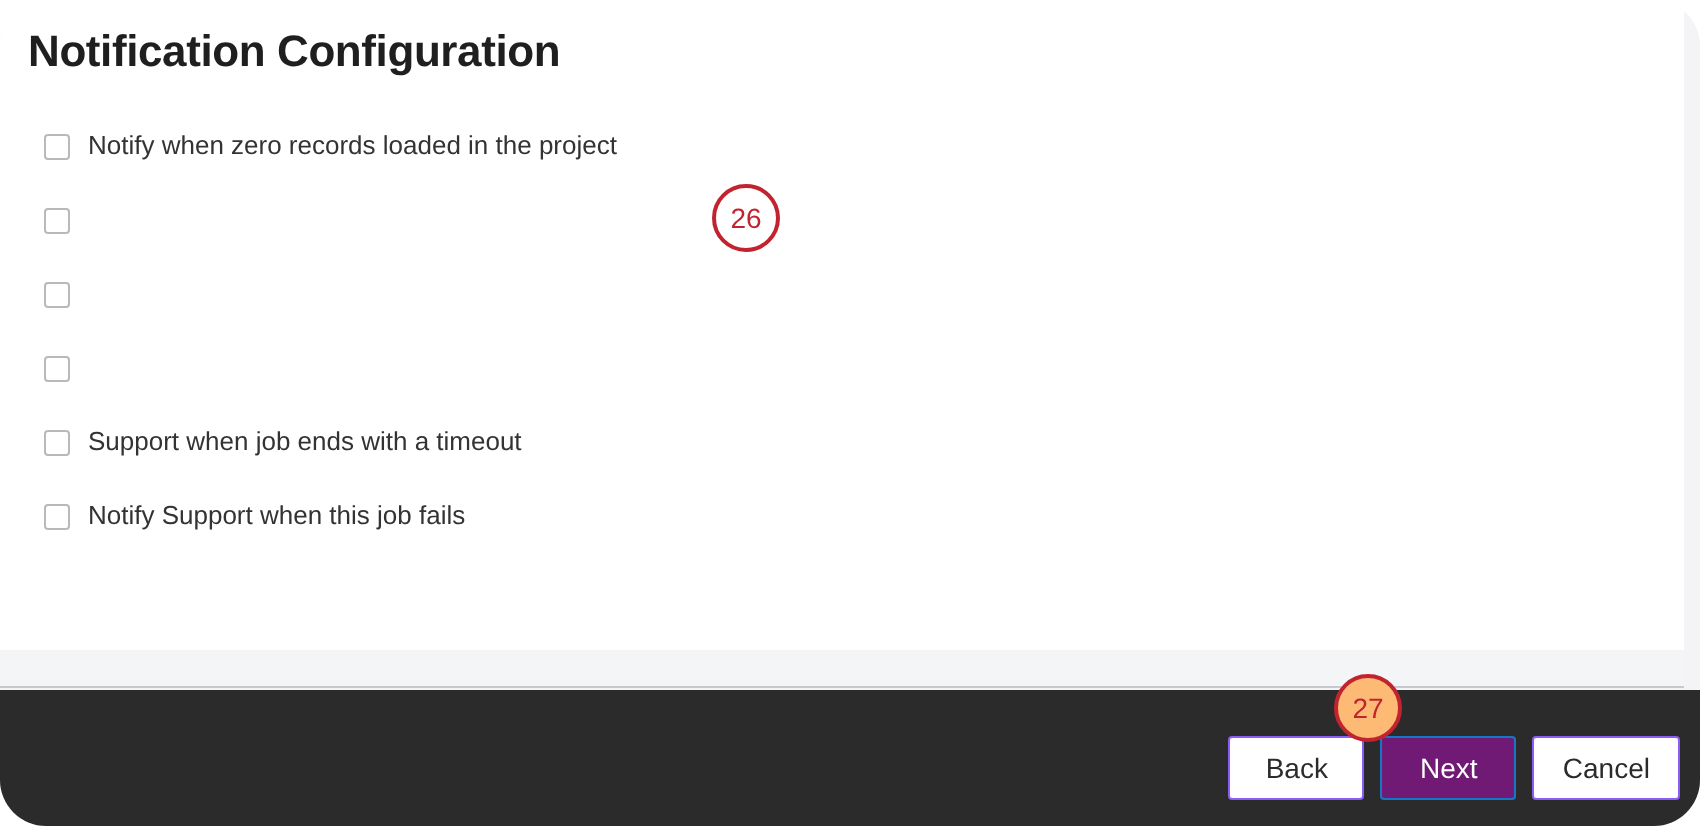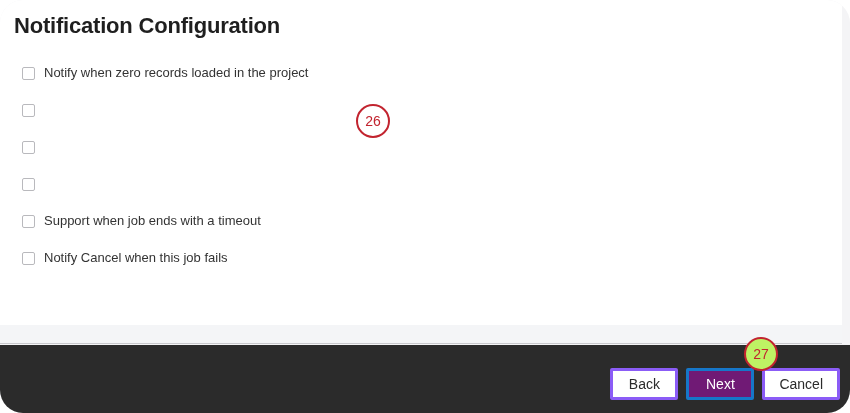--- a/index.html
+++ b/index.html
@@ -108,21 +108,21 @@
     min-width: 68px;
     padding: 0 14px;
     font-size: 14px;
     font-family: "Liberation Sans", sans-serif;
     border-radius: 2px;
     box-sizing: border-box;
     display: flex;
     align-items: center;
     justify-content: center;
     cursor: pointer;
-    border: 3px solid #8b5cf6;
+    border: 1px solid #8b5cf6;
     background: #ffffff;
     color: #2b2b2b;
     white-space: nowrap;
   }
   .btn-primary {
     background: #701a75;
     border-color: #1677c9;
     color: #ffffff;
   }
 
@@ -135,25 +135,25 @@
     border: 2.5px solid #c2242f;
     color: #c2242f;
     font-size: 14px;
     font-family: "Liberation Sans", sans-serif;
     display: flex;
     align-items: center;
     justify-content: center;
     box-sizing: border-box;
     background: transparent;
   }
-  #badge-26 { left: 356px; top: 104px; }
+  #badge-26 { left: 356px; top: 92px; }
   #badge-27 {
-    left: 744px;
+    left: 667px;
     top: 337px;
-    background: #bef264;
+    background: #fdba74;
   }
 </style>
 </head>
 <body>
 
 <div id="app">
 
   <div class="panel">
 
     <div class="page-title">Notification Configuration</div>
@@ -177,21 +177,21 @@
         <span class="checkbox"></span>
       </div>
 
       <div class="option-row">
         <span class="checkbox"></span>
         <span class="option-label">Support when job ends with a timeout</span>
       </div>
 
       <div class="option-row">
         <span class="checkbox"></span>
-        <span class="option-label">Notify Cancel when this job fails</span>
+        <span class="option-label">Notify Support when this job fails</span>
       </div>
 
     </div>
   </div>
 
   <div class="strip"></div>
 
   <div class="footer">
     <div class="footer-buttons">
       <div class="btn">Back</div>

